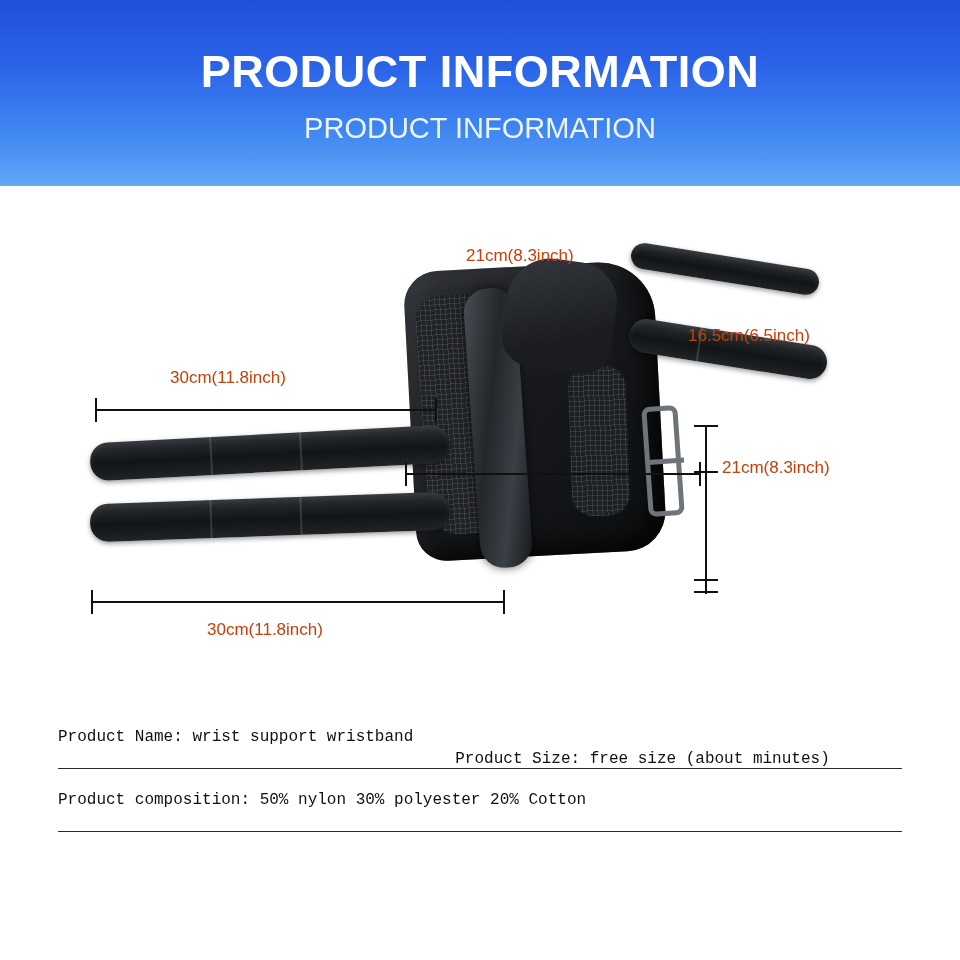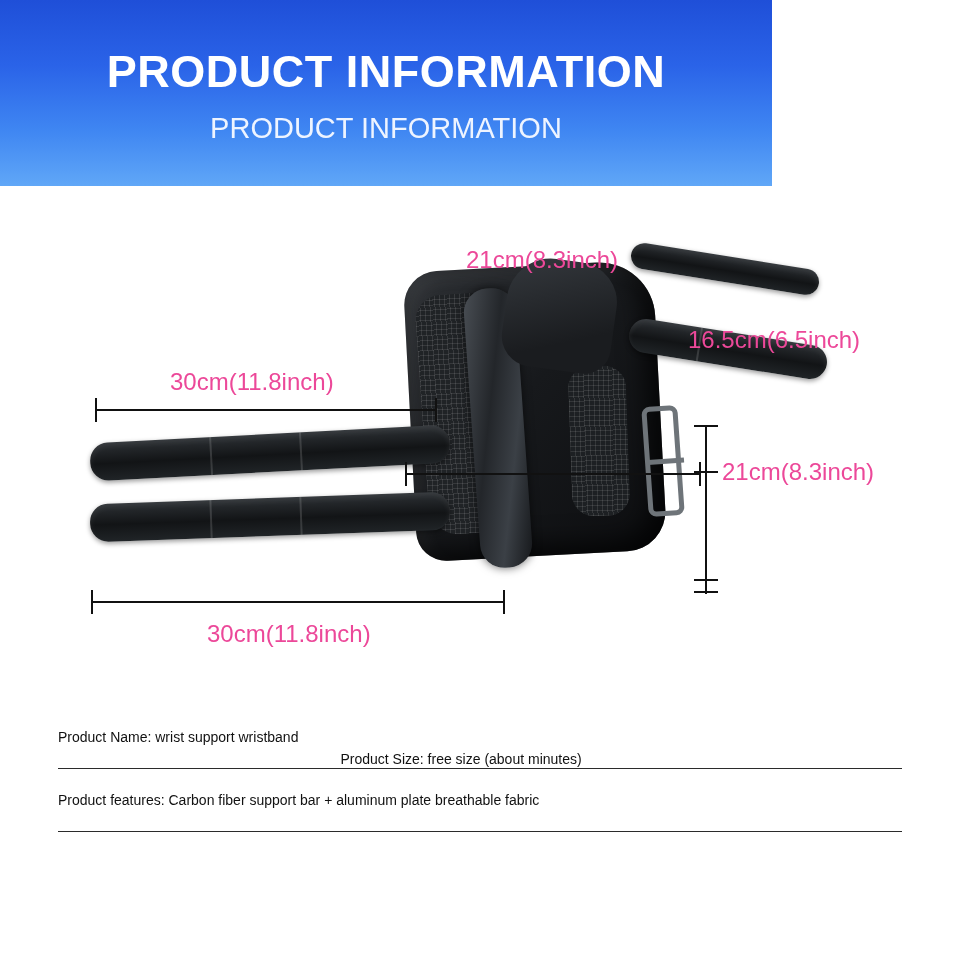--- a/index.html
+++ b/index.html
@@ -13,21 +13,21 @@
     position: relative;
     width: 960px; height: 960px;
     overflow: hidden;
     background: #fff;
   }
 
   
   .banner {
     position: absolute;
     left: 0; top: 0;
-    width: 772px; height: 186px;
+    width: 960px; height: 186px;
     background: linear-gradient(180deg, #1f4fd8 0%, #2a63e8 35%, #3f86f2 70%, #60a7f7 100%);
     display: flex;
     flex-direction: column;
     align-items: center;
     justify-content: center;
   }
   .banner-title {
     color: #ffffff;
     font-size: 45px;
     font-weight: bold;
@@ -46,22 +46,22 @@
   
   .diagram {
     position: absolute;
     left: 0; top: 186px;
     width: 960px; height: 514px;
     background: #ffffff;
   }
 
   .dim-label {
     position: absolute;
-    font-size: 24px;
-    color: #ec4899;
+    font-size: 17px;
+    color: #c2410c;
     white-space: nowrap;
     font-family: "Liberation Sans", sans-serif;
   }
 
   svg.dims {
     position: absolute;
     left: 0; top: 0;
     width: 960px; height: 514px;
     pointer-events: none;
   }
@@ -160,23 +160,24 @@
     width: 844px;
   }
   .spec-row {
     position: relative;
     height: 63px;
     border-bottom: 1.5px solid #2b2b2b;
     display: flex;
     align-items: center;
   }
   .spec-text {
-    font-size: 14px;
+    font-size: 16px;
     color: #111;
     white-space: nowrap;
+    font-family: Liberation Mono, monospace;
   }
   .spec-text.right { margin-left: 42px; margin-top: 44px; }
 </style>
 </head>
 <body>
 
 <div class="page">
 
   <div class="banner">
     <div class="banner-title">PRODUCT INFORMATION</div>
@@ -271,17 +272,17 @@
     <div class="dim-label" style="left:722px; top:272px;">21cm(8.3inch)</div>
     <div class="dim-label" style="left:207px; top:434px;">30cm(11.8inch)</div>
   </div>
 
   <div class="specs">
     <div class="spec-row">
       <span class="spec-text">Product Name: wrist support wristband</span>
       <span class="spec-text right">Product Size: free size (about minutes)</span>
     </div>
     <div class="spec-row">
-      <span class="spec-text">Product features: Carbon fiber support bar + aluminum plate breathable fabric</span>
+      <span class="spec-text">Product composition: 50% nylon 30% polyester 20% Cotton</span>
     </div>
   </div>
 
 </div>
 
 </body></html>

